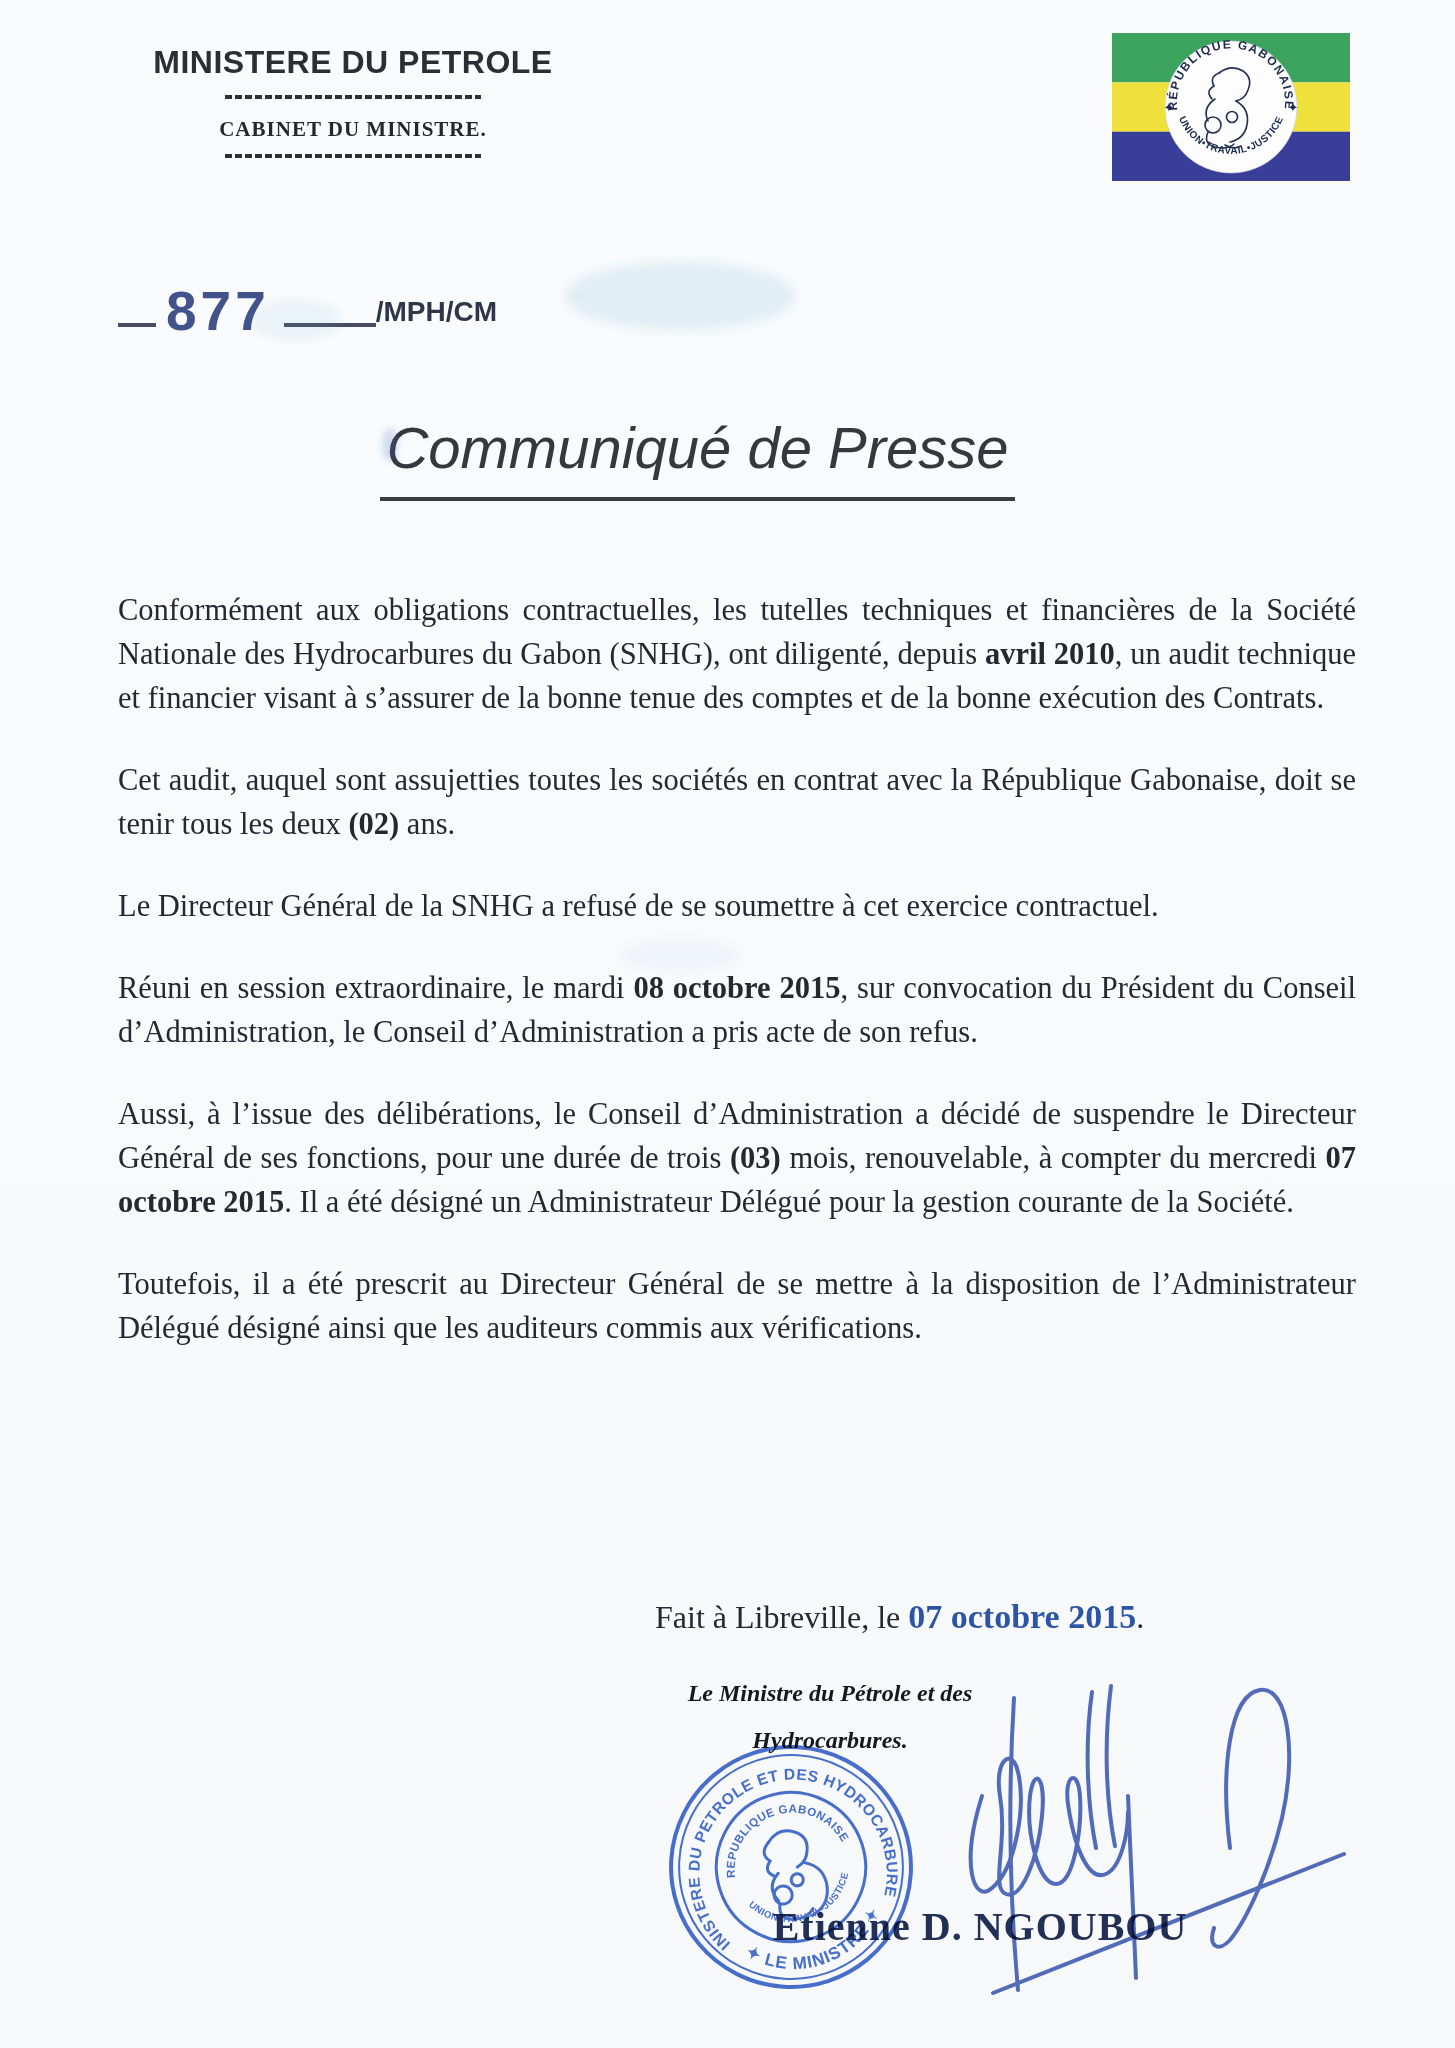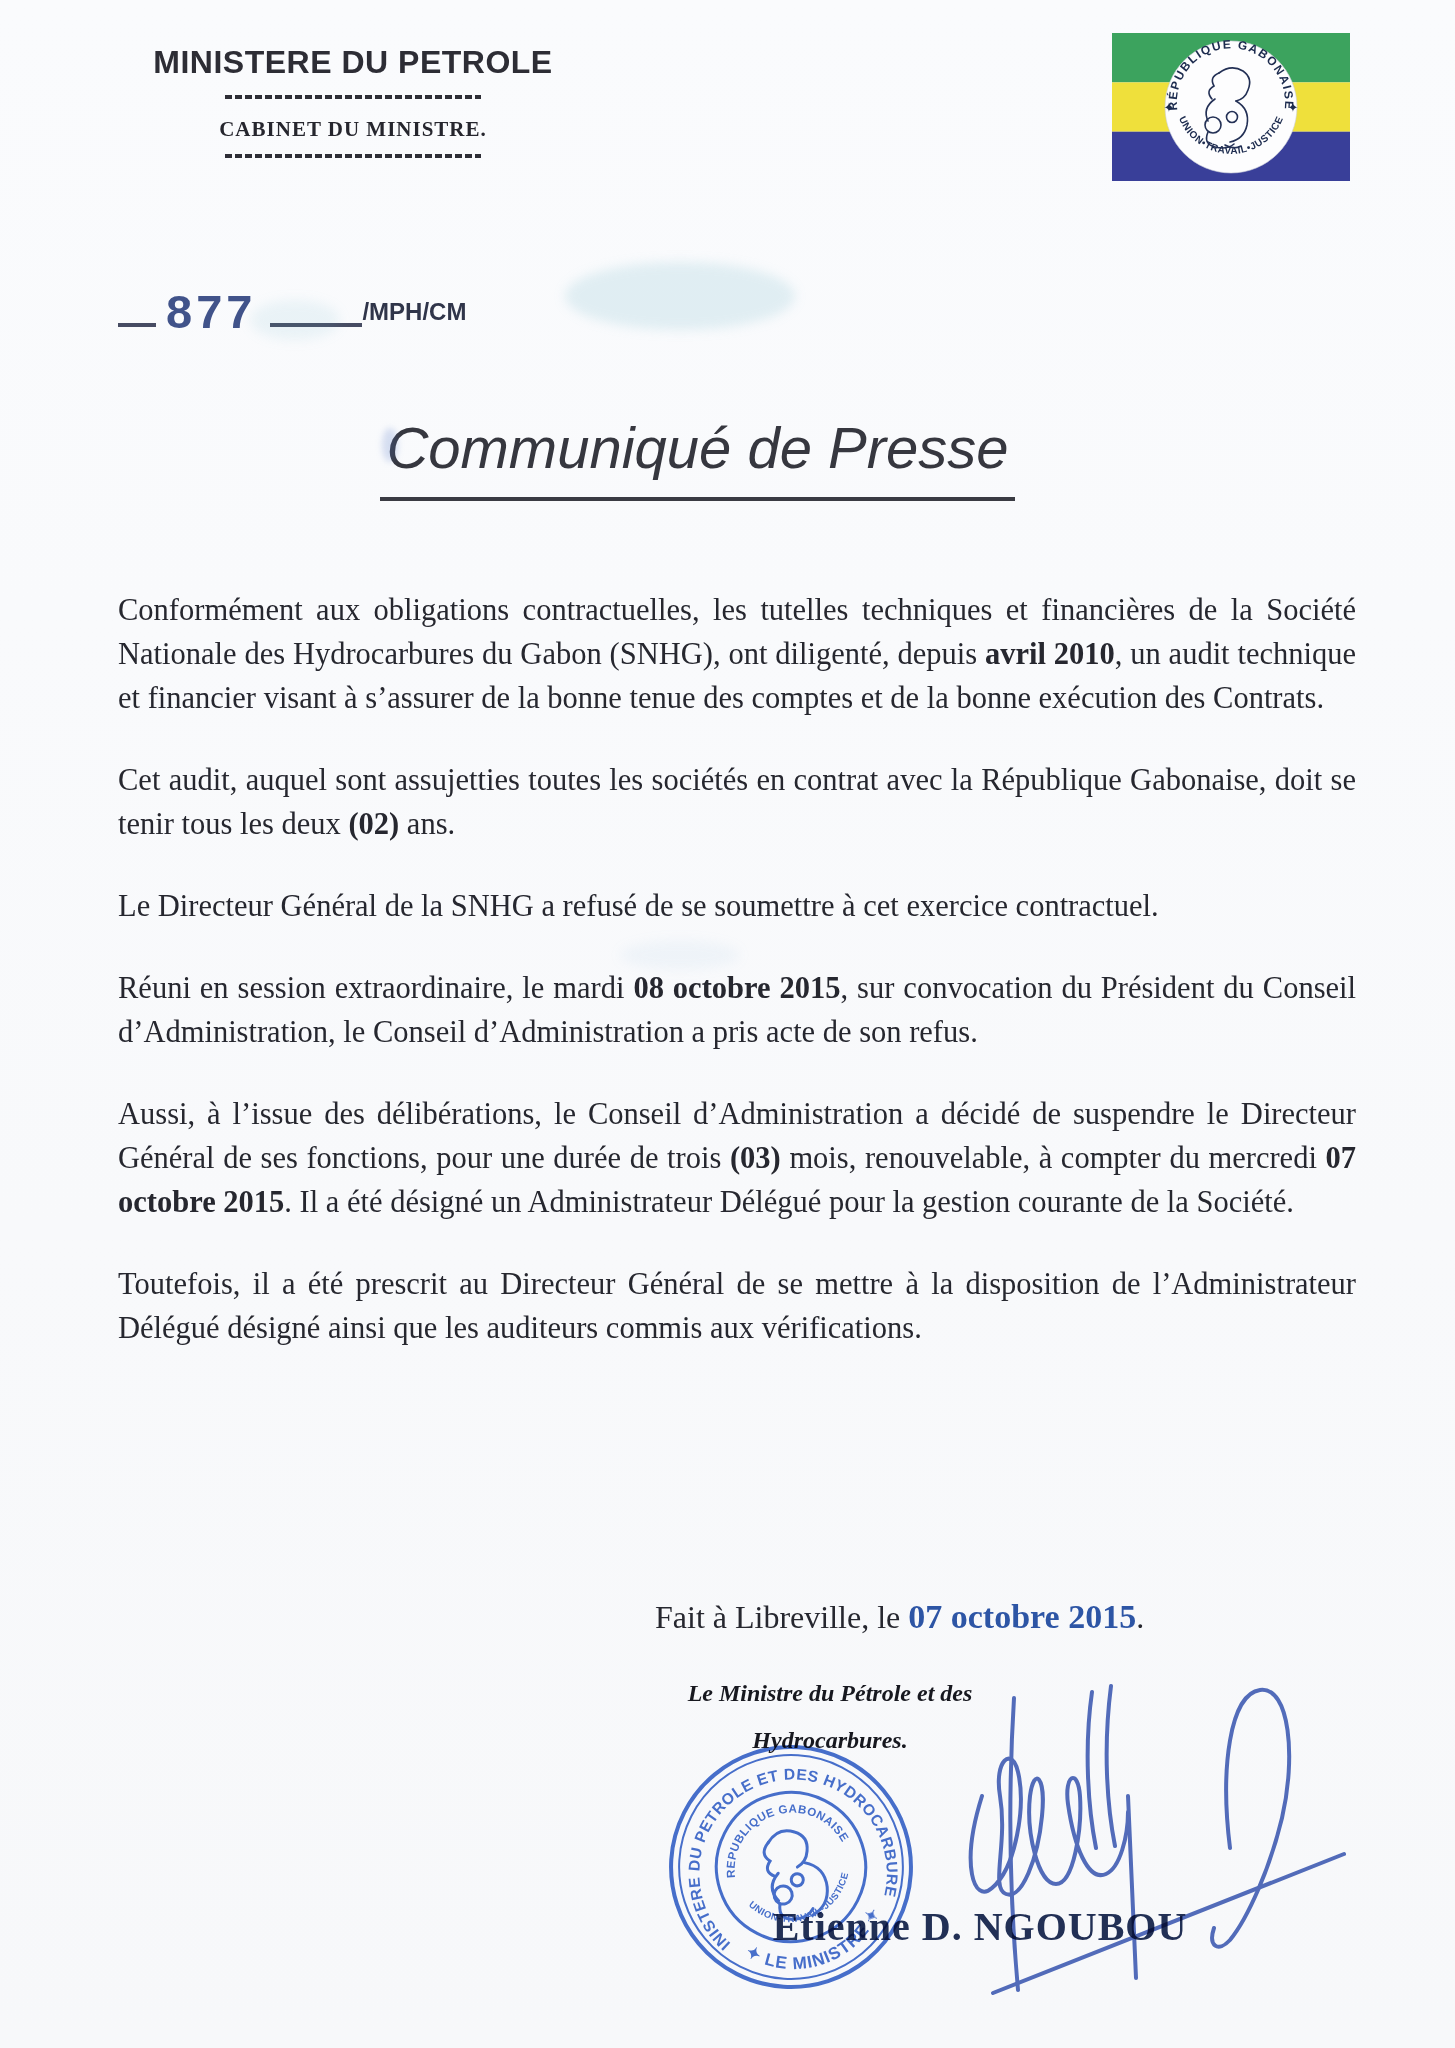--- a/index.html
+++ b/index.html
@@ -36,26 +36,26 @@
   
   .ref-line{
     position:absolute;left:118px;top:288px;
     display:flex;align-items:flex-end;
   }
   .u-line{display:inline-block;border-bottom:4px solid #474c63;margin-bottom:8px;}
   .u-short{width:38px;}
   .u-long{width:92px;margin-left:10px;}
   .ref-number{
     font-family:"Liberation Sans","DejaVu Sans",sans-serif;
-    font-weight:700;font-size:47px;line-height:47px;
+    font-weight:700;font-size:55px;line-height:47px;
     color:#41538a;letter-spacing:4px;margin:0 4px 0 10px;text-align:center;
   }
   .ref-suffix{
     font-family:"Liberation Sans","DejaVu Sans",sans-serif;
-    font-weight:700;font-size:24px;line-height:34px;color:#30354a;margin-bottom:6px;
+    font-weight:700;font-size:28px;line-height:34px;color:#30354a;margin-bottom:6px;
   }
   
   .title-wrap{position:absolute;left:0;top:414px;width:1455px;text-align:center;transform:translateX(-30px);}
   .doc-title{
     display:inline-block;
     font-family:"Liberation Sans","DejaVu Sans",sans-serif;
     font-style:italic;font-weight:400;font-size:58px;color:#36373f;
     padding:0 6px 16px 6px;border-bottom:4px solid #3a3b43;
     margin:0;
   }

